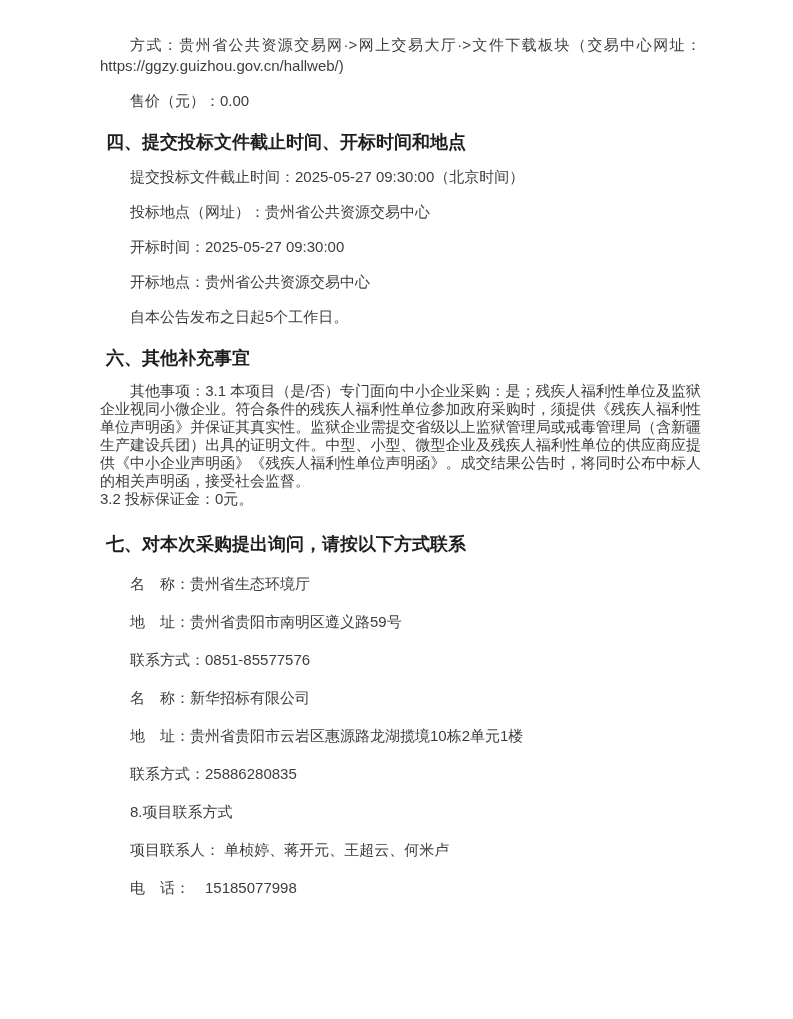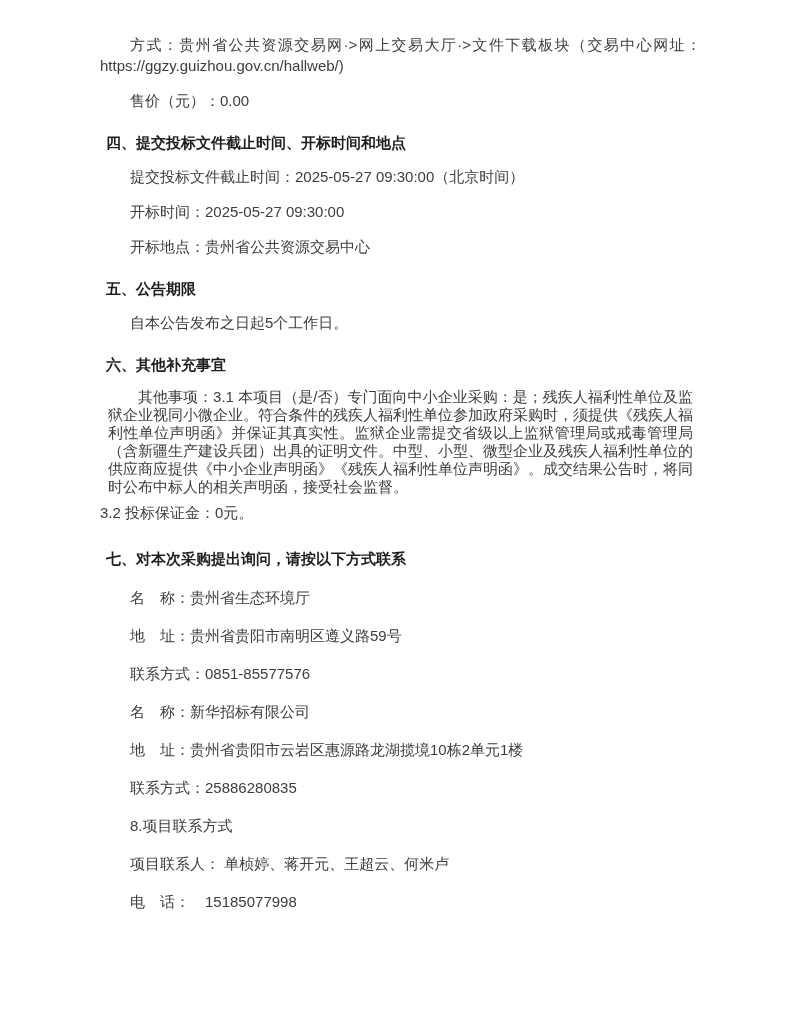--- a/index.html
+++ b/index.html
@@ -28,56 +28,56 @@
   
   .single {
     line-height: 21px;
     padding-left: 30px;
     margin: 0 0 14px 0;
   }
   
   .single.s7 { margin-bottom: 17px; }
   
   .sec-h {
-    font-size: 15px;
+    font-size: 18px;
     font-weight: 700;
     color: #1e1e1e;
     line-height: 21px;
     margin: 21px 0 13px 6px;
   }
   .sec-h.h7 { margin-top: 26px; margin-bottom: 18px; }
   
   .p6 {
     line-height: 18px;
     text-indent: 2em;
     text-align: justify;
-    margin: 8px;
+    margin: 0;
     word-break: break-word;
   }
   .p6b {
     line-height: 18px;
     margin: 0 0 14px 0;
   }
 </style>
 </head>
 <body>
 
 <div class="doc">
 
   <p class="para">方式：贵州省公共资源交易网·&gt;网上交易大厅·&gt;文件下载板块（交易中心网址：https://ggzy.guizhou.gov.cn/hallweb/)</p>
 
   <p class="single">售价（元）：0.00</p>
 
   <h3 class="sec-h">四、提交投标文件截止时间、开标时间和地点</h3>
 
   <p class="single">提交投标文件截止时间：2025-05-27 09:30:00（北京时间）</p>
+  <p class="single">投标地点（网址）：贵州省公共资源交易中心</p>
   <p class="single">开标时间：2025-05-27 09:30:00</p>
   <p class="single">开标地点：贵州省公共资源交易中心</p>
 
-  <h3 class="sec-h">五、公告期限</h3>
 
   <p class="single">自本公告发布之日起5个工作日。</p>
 
   <h3 class="sec-h">六、其他补充事宜</h3>
 
   <p class="p6">其他事项：3.1 本项目（是/否）专门面向中小企业采购：是；残疾人福利性单位及监狱企业视同小微企业。符合条件的残疾人福利性单位参加政府采购时，须提供《残疾人福利性单位声明函》并保证其真实性。监狱企业需提交省级以上监狱管理局或戒毒管理局（含新疆生产建设兵团）出具的证明文件。中型、小型、微型企业及残疾人福利性单位的供应商应提供《中小企业声明函》《残疾人福利性单位声明函》。成交结果公告时，将同时公布中标人的相关声明函，接受社会监督。</p>
   <p class="p6b">3.2 投标保证金：0元。</p>
 
   <h3 class="sec-h h7">七、对本次采购提出询问，请按以下方式联系</h3>
 

